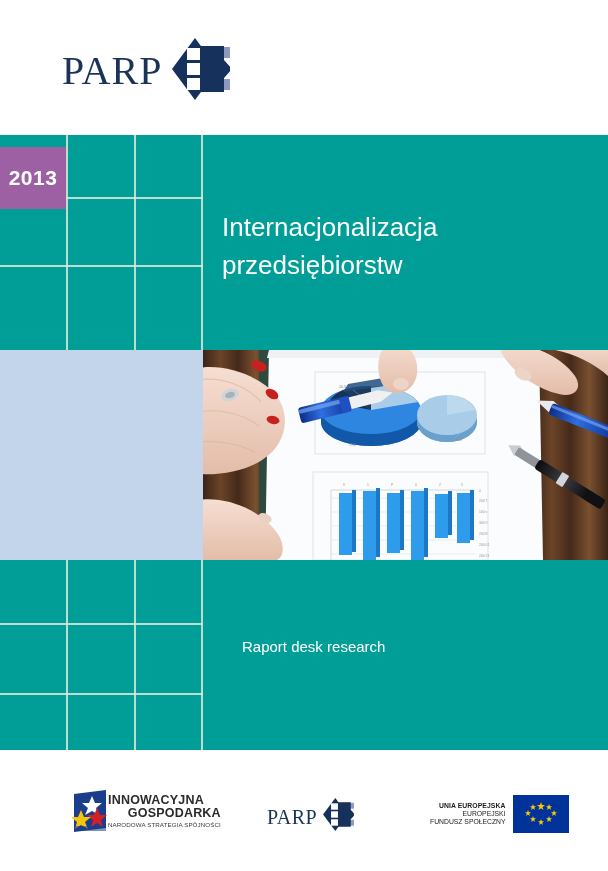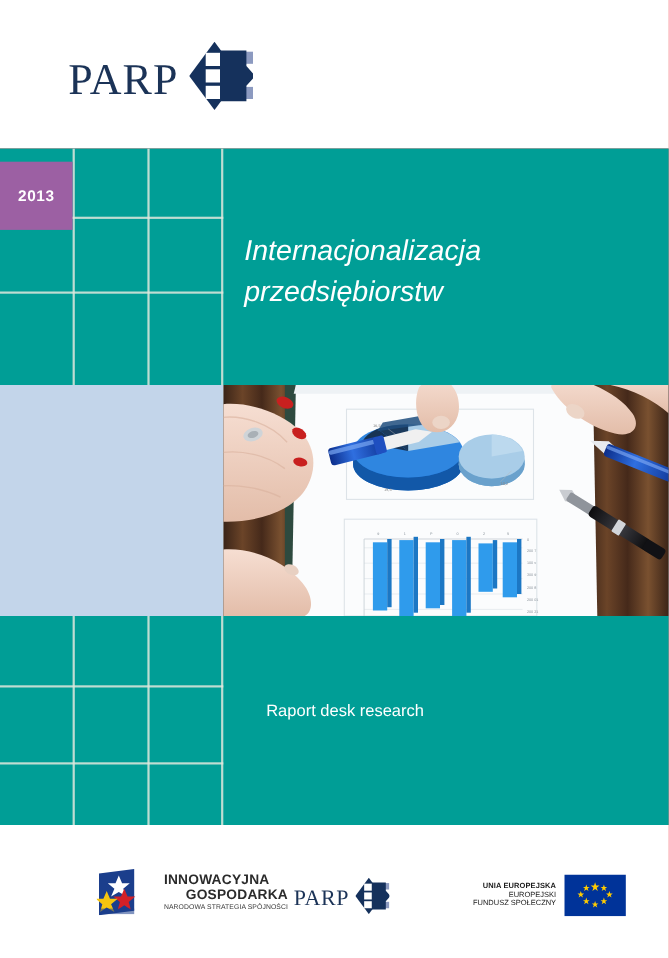--- a/index.html
+++ b/index.html
@@ -32,43 +32,43 @@
   
   .grid { position: absolute; left: 0; top: 0; width: 100%; height: 100%; pointer-events: none; }
   .gl-v { position: absolute; top: 0; bottom: 0; width: 2px; background: #dfe8dd; opacity: .85; }
   .gl-h { position: absolute; left: 0; width: 203px; height: 2px; background: #dfe8dd; opacity: .85; }
 
   
   .year-badge {
     position: absolute; left: 0; top: 147px; width: 66px; height: 62px;
     background: #9c60a3; display: flex; align-items: center; justify-content: center;
   }
-  .year-badge span { color: #fff; font-size: 14px; font-weight: bold; letter-spacing: .5px; }
+  .year-badge span { color: #fff; font-size: 21px; font-weight: bold; letter-spacing: .5px; }
 
   
   .title-main {
     position: absolute; left: 222px; top: 208px; width: 370px;
-    color: #ffffff; font-size: 26px; line-height: 1.48; font-weight: normal; font-style: italic;
+    color: #ffffff; font-size: 26px; line-height: 1.48; font-weight: normal;
   }
   .subtitle {
     position: absolute; left: 222px; top: 638px; width: 370px;
     color: #ffffff; font-size: 15px; font-weight: normal; margin-left: 20px;
   }
 
   
   .photo {
     position: absolute; left: 203px; top: 350px; width: 405px; height: 210px;
     overflow: hidden; background: #e9eef1;
   }
   .photo svg { display: block; }
 
   
   .footer { position: absolute; left: 0; top: 750px; width: 608px; height: 121px; background: #fff; }
 
-  .logo-ig { position: absolute; left: 88px; top: 790px; display: flex; align-items: center; gap: 25px; }
+  .logo-ig { position: absolute; left: 72px; top: 790px; display: flex; align-items: center; gap: 0; }
   .ig-emblem { width: 36px; height: 42px; }
   .ig-text { line-height: 1.02; }
   .ig-l1 { font-size: 12.5px; font-weight: bold; color: #2b2b2b; letter-spacing: .2px; }
   .ig-l2 { font-size: 12.5px; font-weight: bold; color: #2b2b2b; letter-spacing: .2px; text-align: right; }
   .ig-l3 { font-size: 6.2px; color: #3a3a3a; letter-spacing: .1px; margin-top: 2px; }
 
   .logo-parp-foot { position: absolute; left: 267px; top: 798px; display: flex; align-items: center; gap: 6px; }
 
   .logo-eu { position: absolute; left: 430px; top: 795px; display: flex; align-items: center; gap: 7px; }
   .eu-text { text-align: right; line-height: 1.22; }

